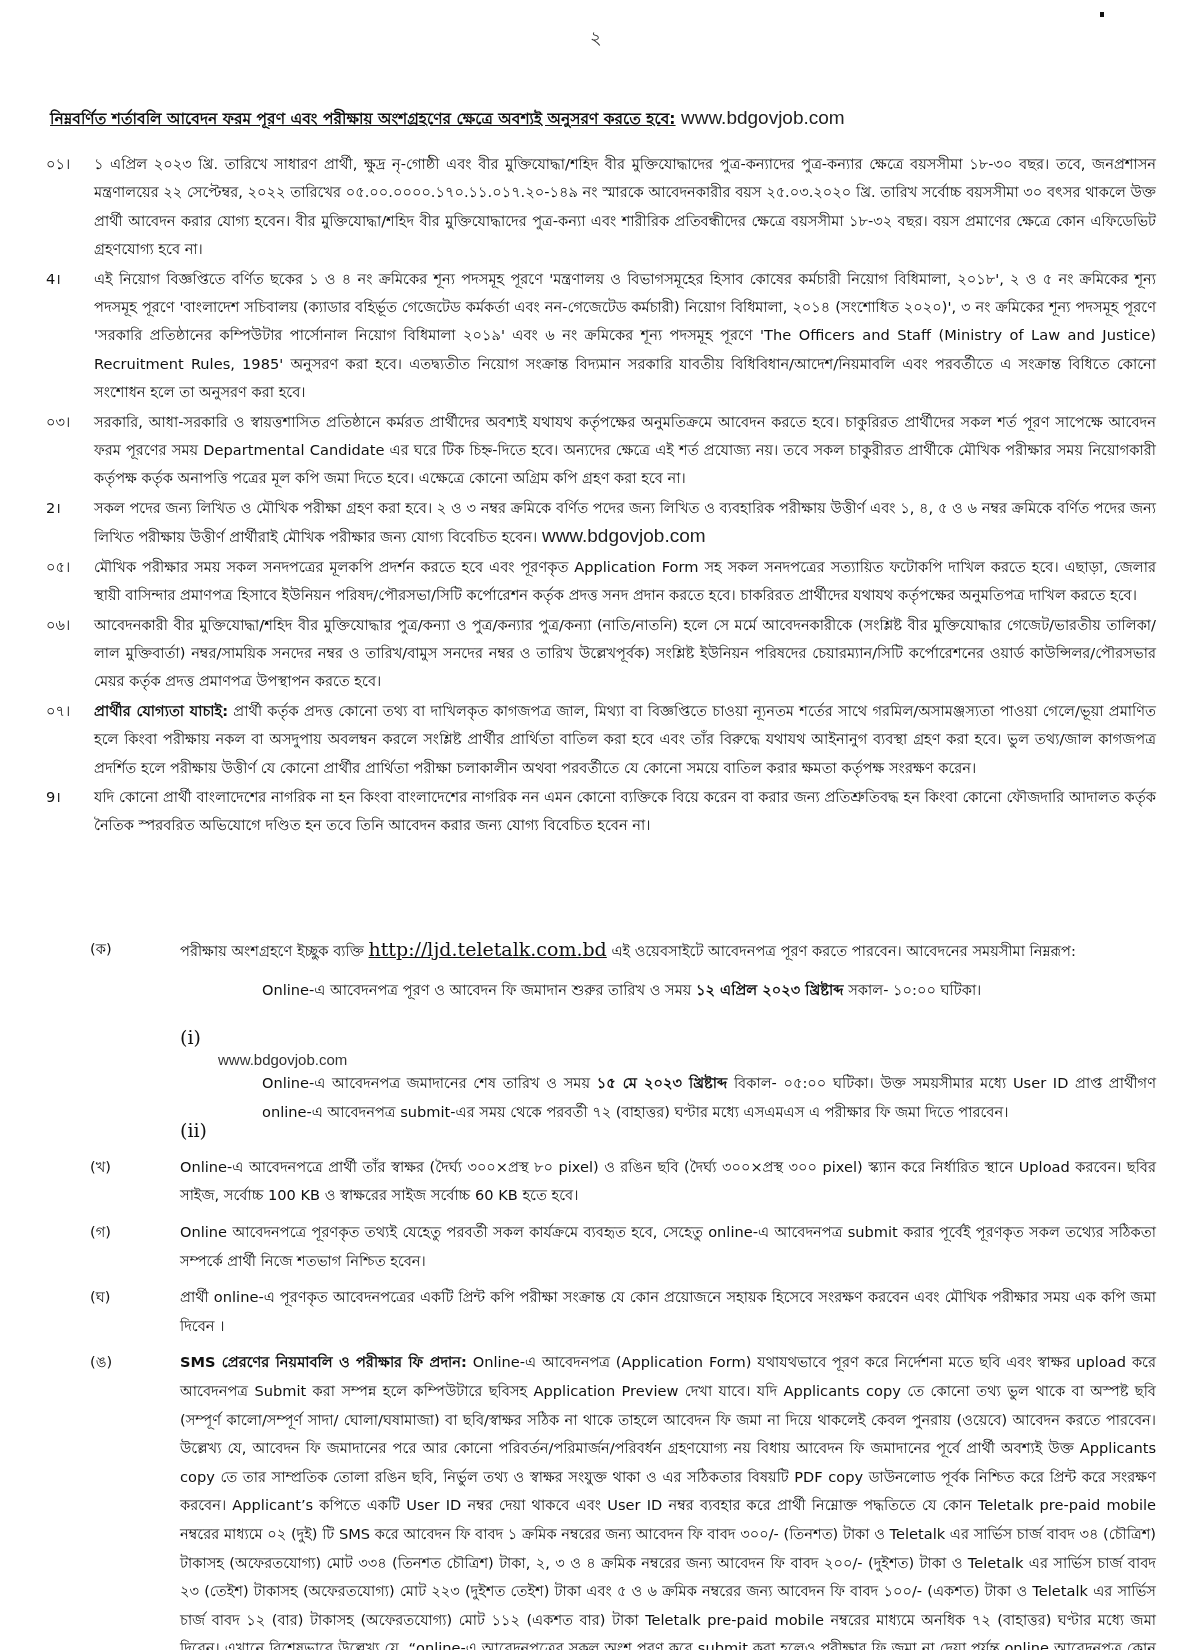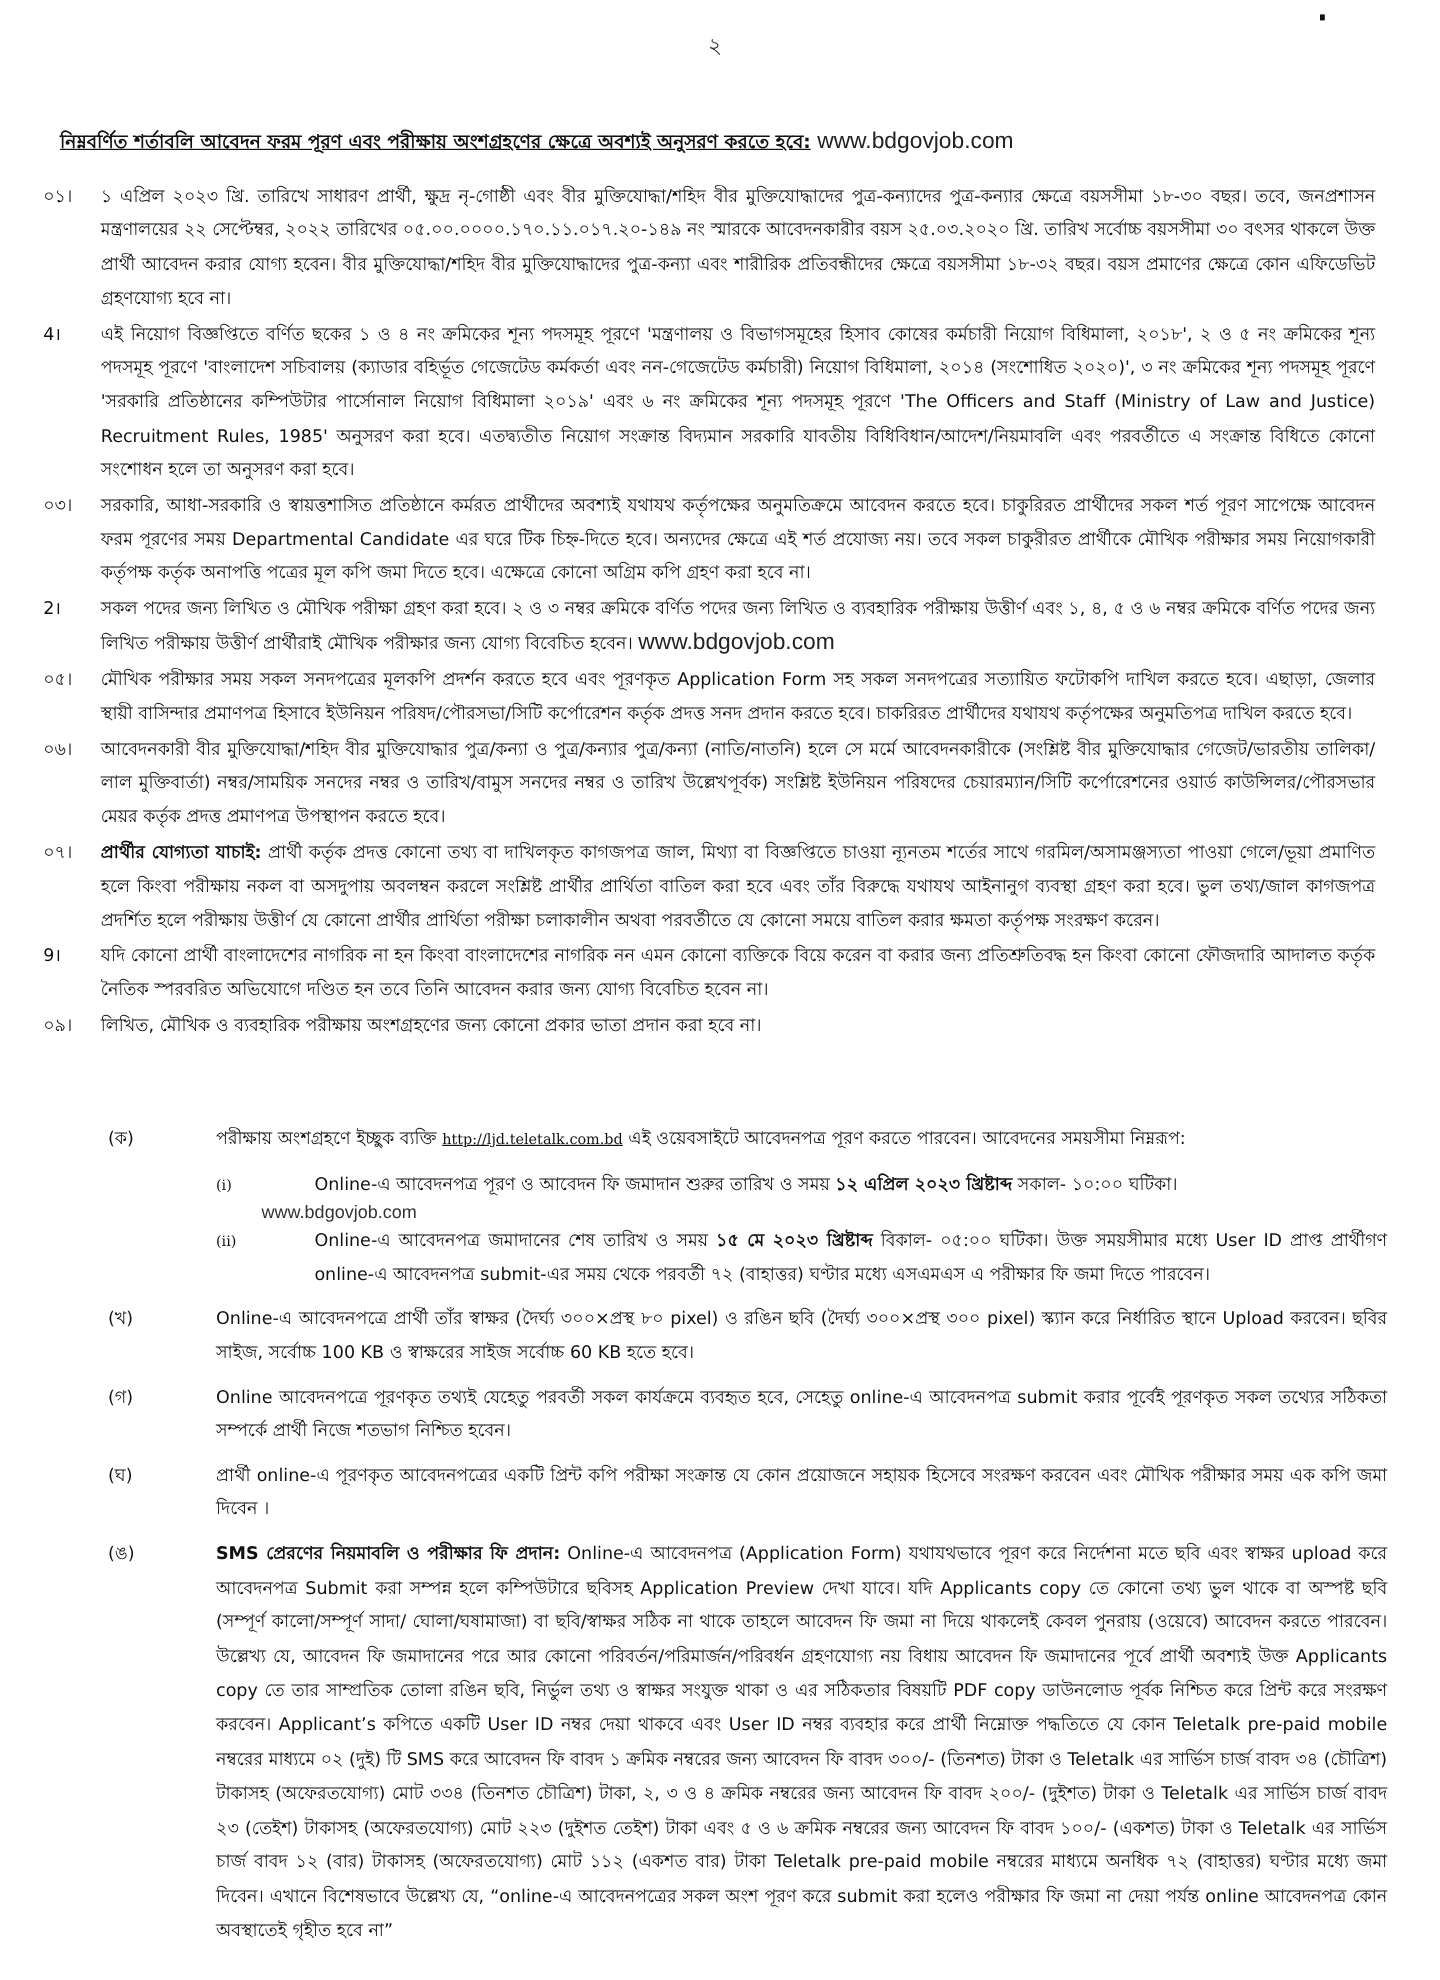--- a/index.html
+++ b/index.html
@@ -12,37 +12,37 @@
   .page-number {
     position: absolute; left: 590px; top: 24px; font-size: 18px; color: #333;
   }
   .speck { position: absolute; left: 1100px; top: 12px; width: 4px; height: 5px; background: #111; }
   .heading {
     position: absolute; left: 50px; top: 106px; width: 1100px;
     font-size: 15.5px; font-weight: bold; line-height: 24px; white-space: nowrap;
   }
   .heading .u { text-decoration: underline; margin-top: 48px; }
   .watermark { font-family: "Liberation Sans", sans-serif; font-weight: normal; font-size: 19px; color: #222; }
-  .items { position: absolute; left: 36px; top: 150px; width: 1110px; }
+  .items { position: absolute; left: 46px; top: 150px; width: 1110px; }
   .item { display: flex; font-size: 14.6px; line-height: 28.4px; margin-bottom: 1px; }
   .item .num { width: 48px; flex: none; }
   .item .txt { flex: 1; text-align: justify; }
   .item .bold { font-weight: bold; }
   .subs { position: absolute; left: 90px; top: 935px; width: 1066px; }
   .sub { display: flex; font-size: 14.6px; line-height: 28.6px; }
   .sub .mark { width: 90px; flex: none; }
   .sub .txt { flex: 1; text-align: justify; }
   .sub.k { margin-bottom: 10px; }
   .deadline { display: flex; margin-left: 90px; font-size: 14.6px; line-height: 28.6px; }
   .deadline .roman { width: 34px; flex: none; }
   .deadline .txt { flex: 1; text-align: justify; margin-left: 48px; }
   .wm-line { margin-left: 128px; font-family: "Liberation Sans", sans-serif; font-size: 15px; color: #333; line-height: 18px; }
   .link { text-decoration: underline; }
   .sp10 { height: 8px; }
-  .latin { font-family: "DejaVu Serif", "Liberation Serif", serif; font-size: 12px; }
+  .latin { font-family: "DejaVu Serif", "Liberation Serif", serif; font-size: 19px; margin-top: 47px; }
 </style>
 </head>
 <body>
 
 <div class="page">
   <div class="speck"></div>
   <div class="page-number">২</div>
 
   <div class="heading">
     <span class="u">নিম্নবর্ণিত শর্তাবলি আবেদন ফরম পূরণ এবং পরীক্ষায় অংশগ্রহণের ক্ষেত্রে অবশ্যই অনুসরণ করতে হবে:</span>
@@ -80,24 +80,20 @@
     <div class="item">
       <span class="num">০৭।</span>
       <span class="txt">
         <span class="bold">প্রার্থীর যোগ্যতা যাচাই:</span>
         <span>প্রার্থী কর্তৃক প্রদত্ত কোনো তথ্য বা দাখিলকৃত কাগজপত্র জাল, মিথ্যা বা বিজ্ঞপ্তিতে চাওয়া ন্যূনতম শর্তের সাথে গরমিল/অসামঞ্জস্যতা পাওয়া গেলে/ভূয়া প্রমাণিত হলে কিংবা পরীক্ষায় নকল বা অসদুপায় অবলম্বন করলে সংশ্লিষ্ট প্রার্থীর প্রার্থিতা বাতিল করা হবে এবং তাঁর বিরুদ্ধে যথাযথ আইনানুগ ব্যবস্থা গ্রহণ করা হবে। ভুল তথ্য/জাল কাগজপত্র প্রদর্শিত হলে পরীক্ষায় উত্তীর্ণ যে কোনো প্রার্থীর প্রার্থিতা পরীক্ষা চলাকালীন অথবা পরবর্তীতে যে কোনো সময়ে বাতিল করার ক্ষমতা কর্তৃপক্ষ সংরক্ষণ করেন।</span>
       </span>
     </div>
     <div class="item">
       <span class="num">9।</span>
       <span class="txt">যদি কোনো প্রার্থী বাংলাদেশের নাগরিক না হন কিংবা বাংলাদেশের নাগরিক নন এমন কোনো ব্যক্তিকে বিয়ে করেন বা করার জন্য প্রতিশ্রুতিবদ্ধ হন কিংবা কোনো ফৌজদারি আদালত কর্তৃক নৈতিক স্পরবরিত অভিযোগে দণ্ডিত হন তবে তিনি আবেদন করার জন্য যোগ্য বিবেচিত হবেন না।</span>
-    </div>
-    <div class="item">
-      <span class="num">০৯।</span>
-      <span class="txt">লিখিত, মৌখিক ও ব্যবহারিক পরীক্ষায় অংশগ্রহণের জন্য কোনো প্রকার ভাতা প্রদান করা হবে না।</span>
     </div>
   </div>
 
   <div class="subs">
     <div class="sub k">
       <span class="mark">(ক)</span>
       <span class="txt">
         <span>পরীক্ষায় অংশগ্রহণে ইচ্ছুক ব্যক্তি</span>
         <span class="link latin">http://ljd.teletalk.com.bd</span>
         <span>এই ওয়েবসাইটে আবেদনপত্র পূরণ করতে পারবেন। আবেদনের সময়সীমা নিম্নরূপ:</span>

